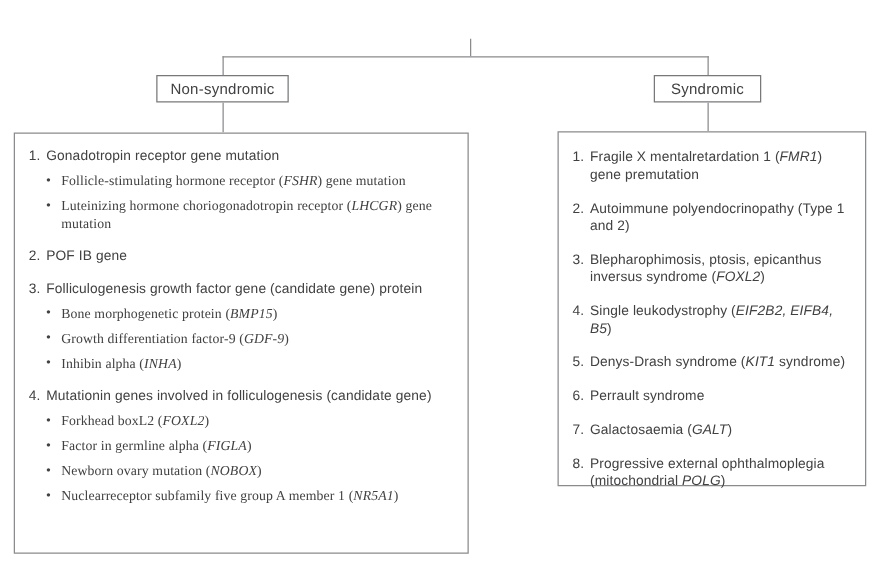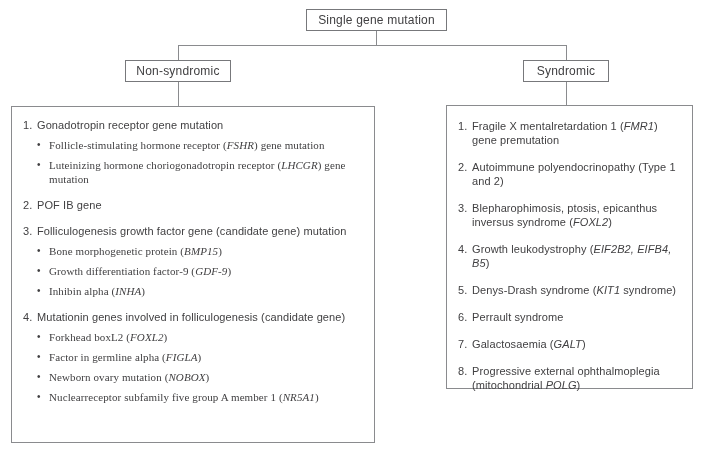--- a/index.html
+++ b/index.html
@@ -28,23 +28,20 @@
   .bullet{display:flex;margin-top:6px;margin-left:14px;}
   .dot{flex:none;width:12px;font-size:10px;color:#414042;}
   .btext{flex:1;font-family:Liberation Serif, serif;}
   .gene{font-style:italic;}
 </style>
 </head>
 <body>
 
 <div class="stage">
 
-  <div class="node" style="left:306px;top:9px;width:141px;height:22px;">
-    <span>Single gene mutation</span>
-  </div>
 
   <div class="line" style="left:376px;top:31px;width:1px;height:14px;"></div>
   <div class="line" style="left:178px;top:45px;width:389px;height:1px;"></div>
   <div class="line" style="left:178px;top:45px;width:1px;height:16px;"></div>
   <div class="line" style="left:566px;top:45px;width:1px;height:16px;"></div>
   <div class="line" style="left:178px;top:82px;width:1px;height:24px;"></div>
   <div class="line" style="left:566px;top:82px;width:1px;height:23px;"></div>
 
   <div class="node" style="left:125px;top:60px;width:106px;height:22px;">
     <span>Non-syndromic</span>
@@ -65,21 +62,21 @@
       <div class="bullet">
         <span class="dot">•</span>
         <div class="btext"><span>Luteinizing hormone choriogonadotropin receptor (</span><span class="gene">LHCGR</span><span>) gene mutation</span></div>
       </div>
       <div class="item">
         <span class="num">2.</span>
         <div class="itext"><span>POF IB gene</span></div>
       </div>
       <div class="item">
         <span class="num">3.</span>
-        <div class="itext"><span>Folliculogenesis growth factor gene (candidate gene) mutation</span></div>
+        <div class="itext"><span>Folliculogenesis growth factor gene (candidate gene) protein</span></div>
       </div>
       <div class="bullet">
         <span class="dot">•</span>
         <div class="btext"><span>Bone morphogenetic protein (</span><span class="gene">BMP15</span><span>)</span></div>
       </div>
       <div class="bullet">
         <span class="dot">•</span>
         <div class="btext"><span>Growth differentiation factor-9 (</span><span class="gene">GDF-9</span><span>)</span></div>
       </div>
       <div class="bullet">
@@ -116,21 +113,21 @@
       <div class="item">
         <span class="num">2.</span>
         <div class="itext"><span>Autoimmune polyendocrinopathy (Type 1 and 2)</span></div>
       </div>
       <div class="item">
         <span class="num">3.</span>
         <div class="itext"><span>Blepharophimosis, ptosis, epicanthus inversus syndrome (</span><span class="gene">FOXL2</span><span>)</span></div>
       </div>
       <div class="item">
         <span class="num">4.</span>
-        <div class="itext"><span>Growth leukodystrophy (</span><span class="gene">EIF2B2, EIFB4, B5</span><span>)</span></div>
+        <div class="itext"><span>Single leukodystrophy (</span><span class="gene">EIF2B2, EIFB4, B5</span><span>)</span></div>
       </div>
       <div class="item">
         <span class="num">5.</span>
         <div class="itext"><span>Denys-Drash syndrome (</span><span class="gene">KIT1</span><span> syndrome)</span></div>
       </div>
       <div class="item">
         <span class="num">6.</span>
         <div class="itext"><span>Perrault syndrome</span></div>
       </div>
       <div class="item">

